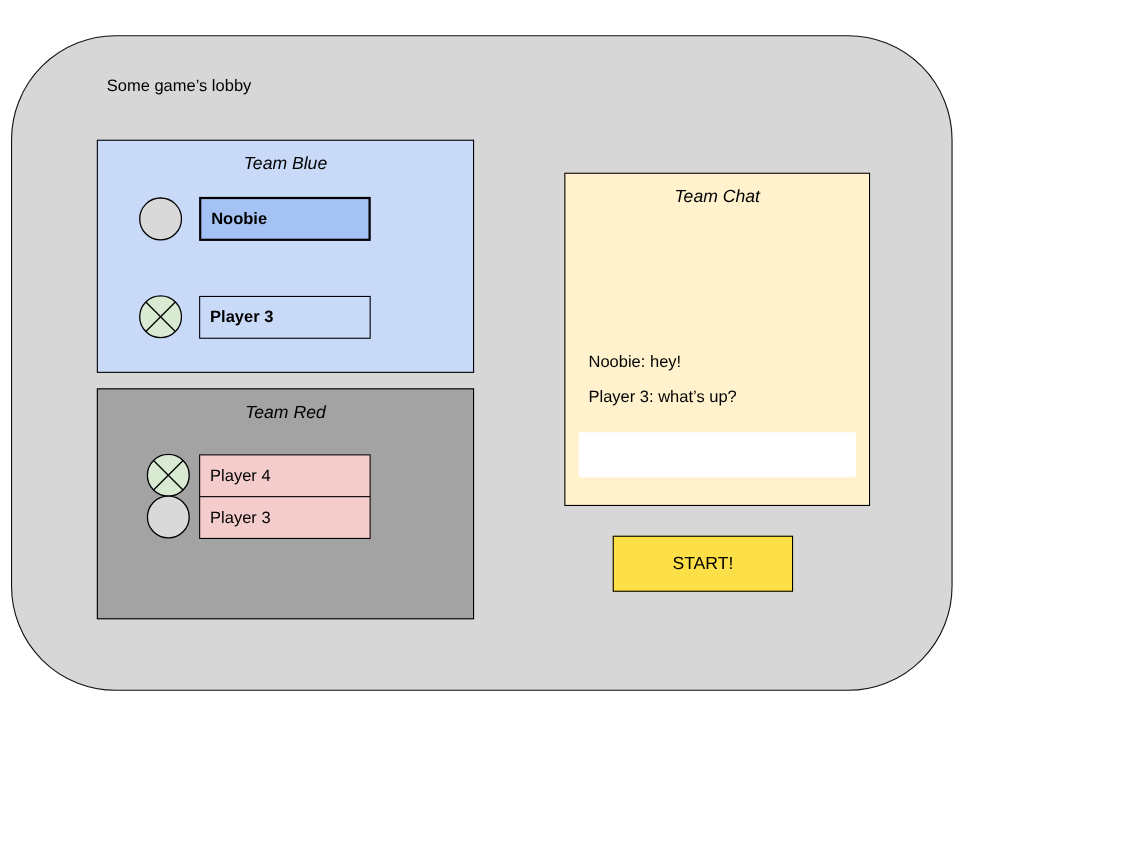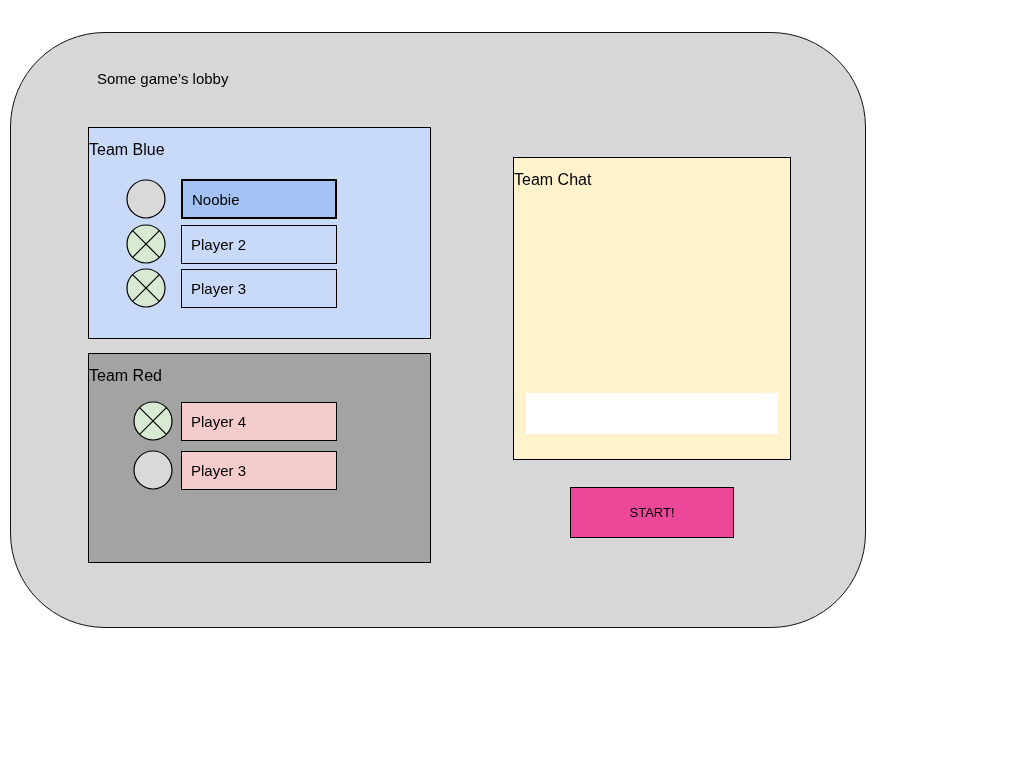--- a/index.html
+++ b/index.html
@@ -32,59 +32,61 @@
     left: 86px;
     top: 37px;
     font-size: 15px;
   }
   .panel {
     position: absolute;
     border: 1px solid #000000;
     box-sizing: border-box;
   }
   .panel-title {
+    text-align: center;
     margin-top: 13px;
     font-size: 16px;
+    font-style: italic;
   }
   .team-blue { left: 77px; top: 94px; width: 343px; height: 212px; background: #c9daf8; }
   .team-red  { left: 77px; top: 320px; width: 343px; height: 210px; background: #a3a3a3; }
   .team-chat { left: 502px; top: 94px; width: 278px; height: 303px; background: #fff2cc; margin-top: 30px; }
 
   .row {
     position: absolute;
     display: flex;
     align-items: center;
     height: 40px;
   }
   .team-blue .row { left: 37px; gap: 15px; }
   .team-red  .row { left: 44px; gap: 8px; }
   .row-b1 { top: 51px; }
   .row-b2 { top: 96px; }
   .row-b3 { top: 140px; text-align: center; }
-  .row-r1 { top: 47px; }
+  .row-r1 { top: 58px; }
   .row-r2 { top: 96px; }
 
   .status {
     width: 40px;
     height: 40px;
     flex: 0 0 40px;
   }
   .status svg { display: block; }
 
   .name-box {
     width: 156px;
     height: 39px;
     border: 1px solid #000000;
     box-sizing: border-box;
     display: flex;
     align-items: center;
     padding-left: 9px;
     font-size: 15px;
   }
-  .team-blue .name-box { background: #c9daf8; }
+  .team-blue .name-box { background: #c9daf8; font-weight: bold; }
   .team-red  .name-box { background: #f4cccc; }
   .name-box.selected {
     background: #a4c2f4;
     border-width: 2px;
     height: 40px;
   }
 
   .chat-messages {
     position: absolute;
     left: 21px;
@@ -101,31 +103,31 @@
     background: #ffffff;
     border: none;
     outline: none;
     box-sizing: border-box;
     font-family: "Liberation Sans", sans-serif;
     font-size: 15px;
     padding: 0 8px;
   }
   .start-button {
     position: absolute;
-    left: 559px;
+    left: 546px;
     top: 454px;
     width: 164px;
     height: 51px;
-    background: #ec4899;
+    background: #fde047;
     border: 1px solid #000000;
     box-sizing: border-box;
     display: flex;
     align-items: center;
     justify-content: center;
-    font-size: 13px;
+    font-size: 16px;
     font-family: "Liberation Sans", sans-serif;
     cursor: pointer;
   }
 </style>
 </head>
 <body>
 
 <div class="canvas">
   <div class="lobby">
 
@@ -138,76 +140,68 @@
         <span class="status">
           <svg width="40" height="40" viewBox="0 0 40 40">
             <circle cx="20" cy="20" r="19" fill="#d9d9d9" stroke="#000" stroke-width="1.2"></circle>
           </svg>
         </span>
         <div class="name-box selected">
           <span>Noobie</span>
         </div>
       </div>
 
-      <div class="row row-b2">
+
+      <div class="row row-b3">
         <span class="status">
           <svg width="40" height="40" viewBox="0 0 40 40">
             <circle cx="20" cy="20" r="19" fill="#d9ead3" stroke="#000" stroke-width="1.2"></circle>
             <line x1="6.6" y1="6.6" x2="33.4" y2="33.4" stroke="#000" stroke-width="1.2"></line>
             <line x1="33.4" y1="6.6" x2="6.6" y2="33.4" stroke="#000" stroke-width="1.2"></line>
           </svg>
         </span>
         <div class="name-box">
-          <span>Player 2</span>
-        </div>
-      </div>
-
-      <div class="row row-b3">
+          <span>Player 3</span>
+        </div>
+      </div>
+    </section>
+
+    <section class="panel team-red">
+      <div class="panel-title">Team Red</div>
+
+      <div class="row row-r1">
         <span class="status">
           <svg width="40" height="40" viewBox="0 0 40 40">
             <circle cx="20" cy="20" r="19" fill="#d9ead3" stroke="#000" stroke-width="1.2"></circle>
             <line x1="6.6" y1="6.6" x2="33.4" y2="33.4" stroke="#000" stroke-width="1.2"></line>
             <line x1="33.4" y1="6.6" x2="6.6" y2="33.4" stroke="#000" stroke-width="1.2"></line>
           </svg>
         </span>
         <div class="name-box">
-          <span>Player 3</span>
-        </div>
-      </div>
-    </section>
-
-    <section class="panel team-red">
-      <div class="panel-title">Team Red</div>
-
-      <div class="row row-r1">
-        <span class="status">
-          <svg width="40" height="40" viewBox="0 0 40 40">
-            <circle cx="20" cy="20" r="19" fill="#d9ead3" stroke="#000" stroke-width="1.2"></circle>
-            <line x1="6.6" y1="6.6" x2="33.4" y2="33.4" stroke="#000" stroke-width="1.2"></line>
-            <line x1="33.4" y1="6.6" x2="6.6" y2="33.4" stroke="#000" stroke-width="1.2"></line>
-          </svg>
-        </span>
-        <div class="name-box">
           <span>Player 4</span>
         </div>
       </div>
 
       <div class="row row-r2">
         <span class="status">
           <svg width="40" height="40" viewBox="0 0 40 40">
             <circle cx="20" cy="20" r="19" fill="#d9d9d9" stroke="#000" stroke-width="1.2"></circle>
           </svg>
         </span>
         <div class="name-box">
           <span>Player 3</span>
         </div>
       </div>
     </section>
 
     <section class="panel team-chat">
       <div class="panel-title">Team Chat</div>
+      <div class="chat-messages">
+        <div>Noobie: hey!</div>
+        <div>Player 3: what’s up?</div>
+      </div>
       <input class="chat-input" type="text" value="" style="">
     </section>
 
     <div class="start-button">START!</div>
 
   </div>
 </div>
 
 </body></html>

